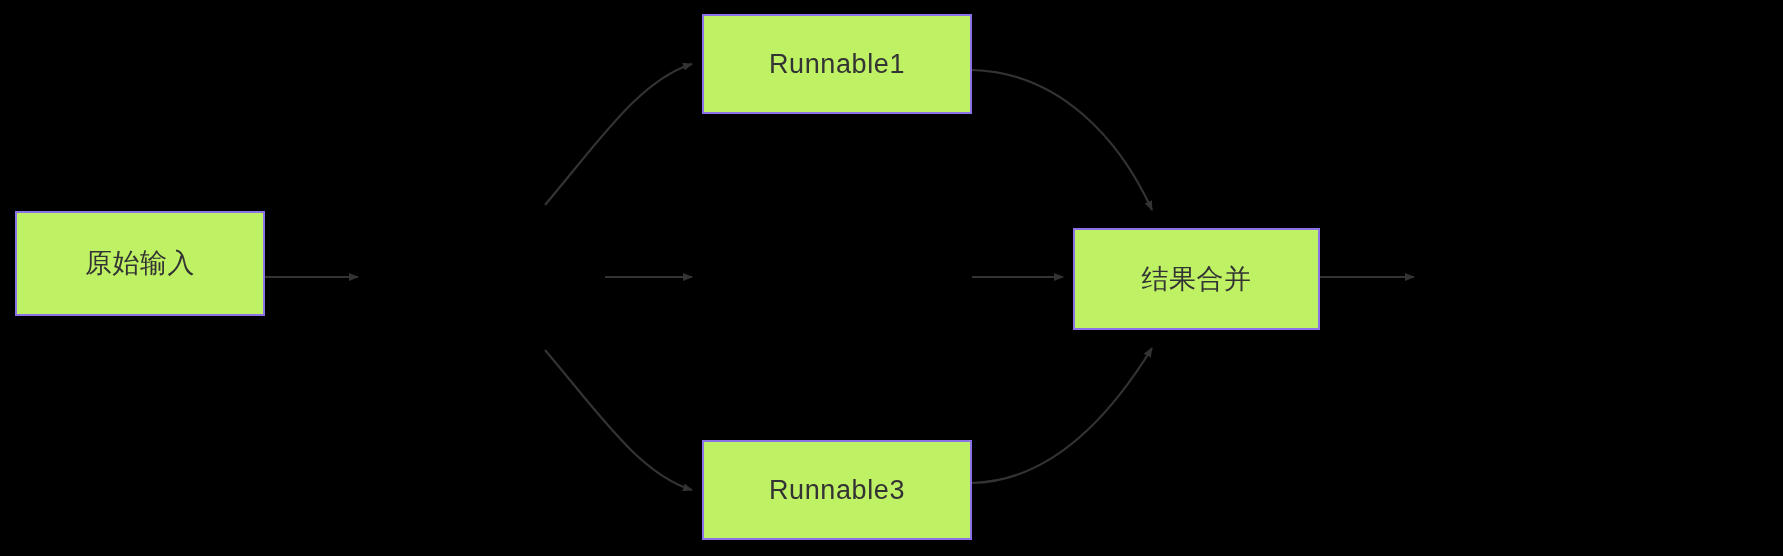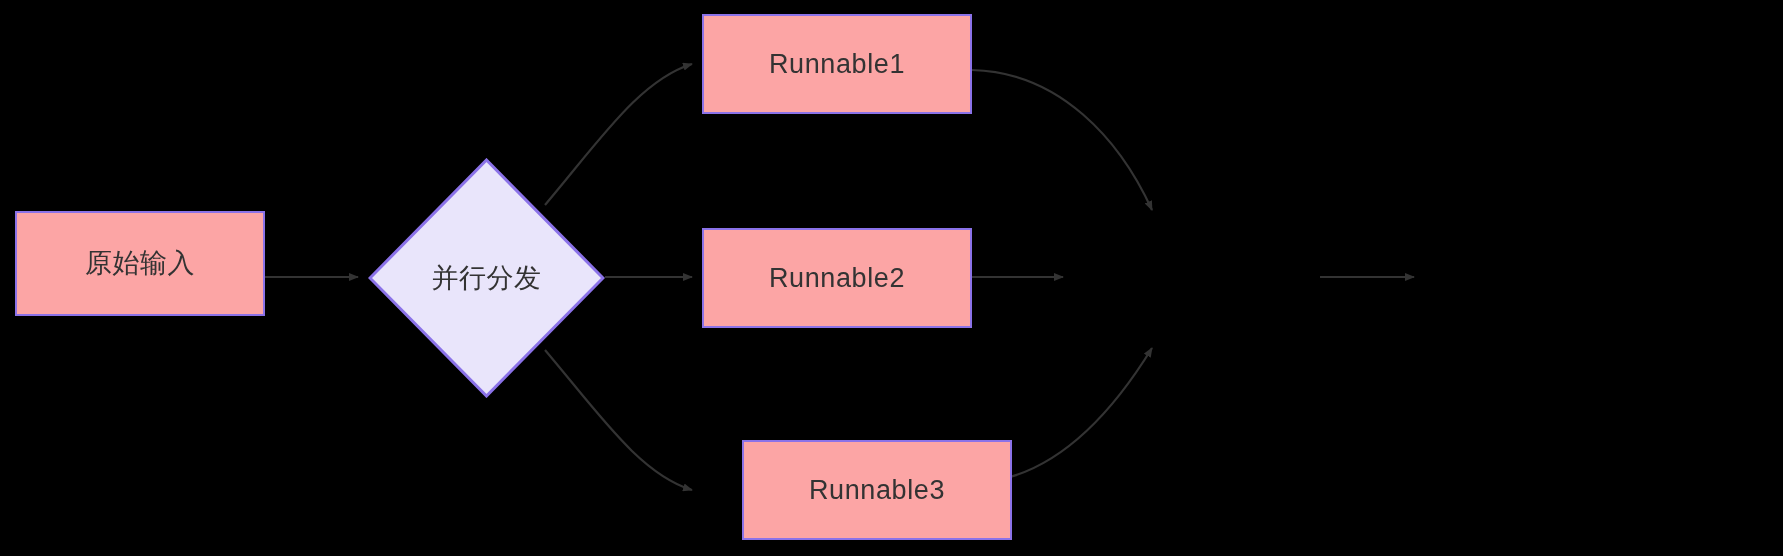--- a/index.html
+++ b/index.html
@@ -24,21 +24,21 @@
     width: 1783px;
     height: 556px;
     pointer-events: none;
   }
   .node {
     position: absolute;
     box-sizing: border-box;
     display: flex;
     align-items: center;
     justify-content: center;
-    background: #fca5a5;
+    background: #bef264;
     border: 2px solid #8b72e8;
     color: #333333;
     font-size: 27px;
     line-height: 1.2;
     white-space: nowrap;
     letter-spacing: 0.5px;
   }
   .node-label {
     display: block;
     text-align: center;
@@ -98,34 +98,28 @@
 
     <path d="M972,483 C1060,481 1120,400 1152,348" fill="none" stroke="#333333" stroke-width="2.2" marker-end="url(#arrowhead)"></path>
 
     <path d="M1320,277 L1414,277" fill="none" stroke="#333333" stroke-width="2.2" marker-end="url(#arrowhead)"></path>
   </svg>
 
   <div class="node" style="left:15px; top:211px; width:250px; height:105px;">
     <span class="node-label">原始输入</span>
   </div>
 
-  <div class="diamond-wrap" style="left:368px; top:158px; width:237px; height:240px;">
-    <svg class="diamond-shape" viewBox="0 0 237 240" preserveAspectRatio="none">
-      <polygon points="118.5,2 235,120 118.5,238 2,120" fill="#e9e5fb" stroke="#8b72e8" stroke-width="3"></polygon>
-    </svg>
-    <div class="diamond-label">并行分发</div>
-  </div>
 
   <div class="node latin" style="left:702px; top:14px; width:270px; height:100px;">
     <span class="node-label">Runnable1</span>
   </div>
 
-  <div class="node latin" style="left:702px; top:228px; width:270px; height:100px;">
-    <span class="node-label">Runnable2</span>
-  </div>
 
-  <div class="node latin" style="left:702px; top:440px; width:270px; height:100px;margin-left:40px;">
+  <div class="node latin" style="left:702px; top:440px; width:270px; height:100px;">
     <span class="node-label">Runnable3</span>
   </div>
 
+  <div class="node" style="left:1073px; top:228px; width:247px; height:102px;">
+    <span class="node-label">结果合并</span>
+  </div>
 
 
 </div>
 
 </body></html>

